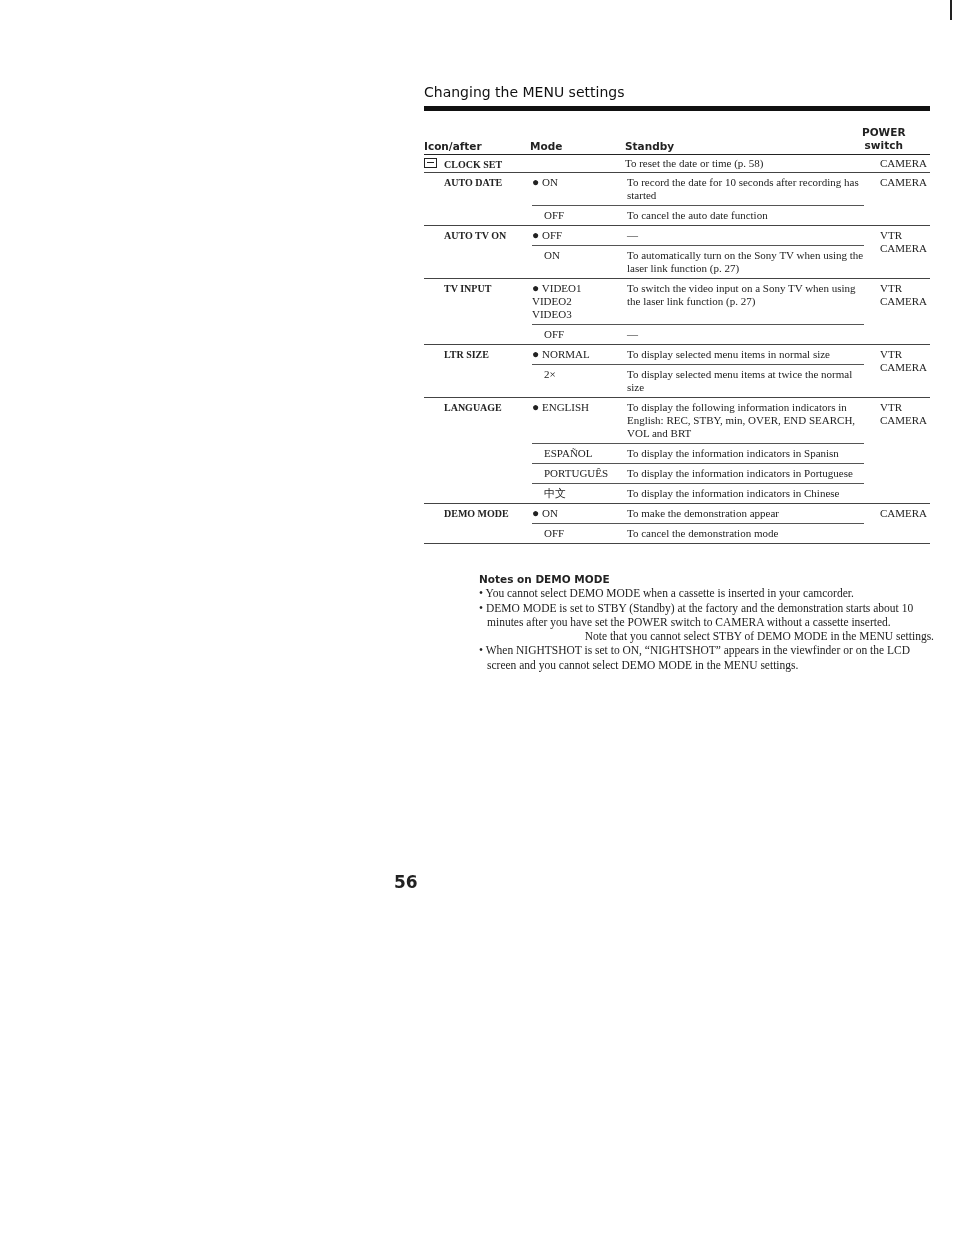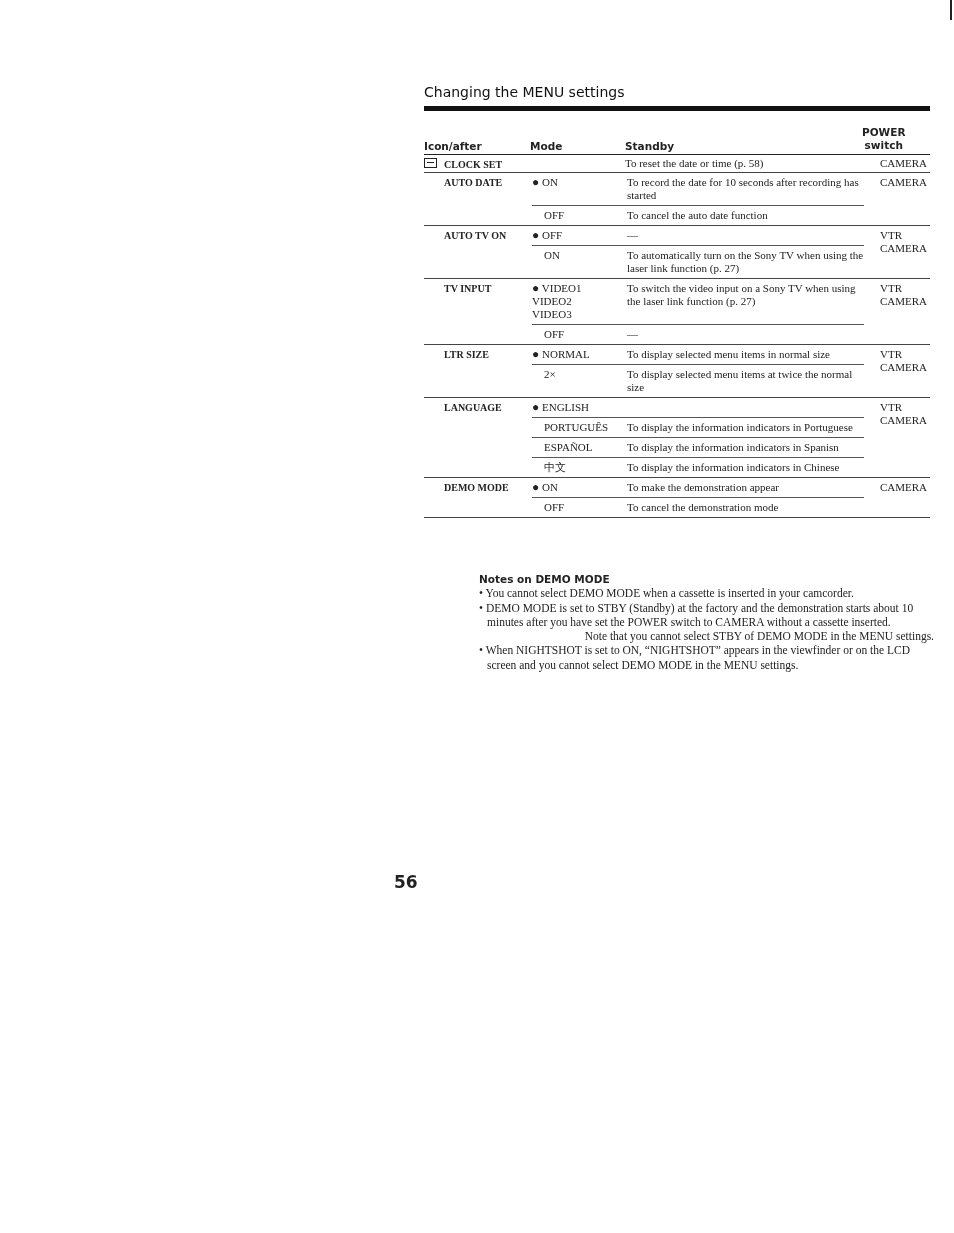--- a/index.html
+++ b/index.html
@@ -103,28 +103,29 @@
           <div class="mode ind"><span>2×</span></div>
       <div class="mean">To display selected menu items at twice the normal size</div>
         </div>
       </div>
       <div class="grp">
         <span class="sans item">LANGUAGE</span>
     <span class="sw">VTR
 CAMERA</span>
         <div class="row">
           <div class="mode "><span class="dot">●</span> <span>ENGLISH</span></div>
+      <div class="mean">To display the following information indicators in English: REC, STBY, min, OVER, END SEARCH, VOL and BRT</div>
+        </div>
+        <div class="row">
+          <div class="mode ind"><span>ESPAÑOL</span></div>
+      <div class="mean">To display the information indicators in Spanisn</div>
         </div>
         <div class="row">
           <div class="mode ind"><span>PORTUGUÊS</span></div>
       <div class="mean">To display the information indicators in Portuguese</div>
-        </div>
-        <div class="row">
-          <div class="mode ind"><span>ESPAÑOL</span></div>
-      <div class="mean">To display the information indicators in Spanisn</div>
         </div>
         <div class="row">
           <div class="mode ind"><span>中文</span></div>
       <div class="mean">To display the information indicators in Chinese</div>
         </div>
       </div>
       <div class="grp">
         <span class="sans item">DEMO MODE</span>
     <span class="sw">CAMERA</span>
         <div class="row">

